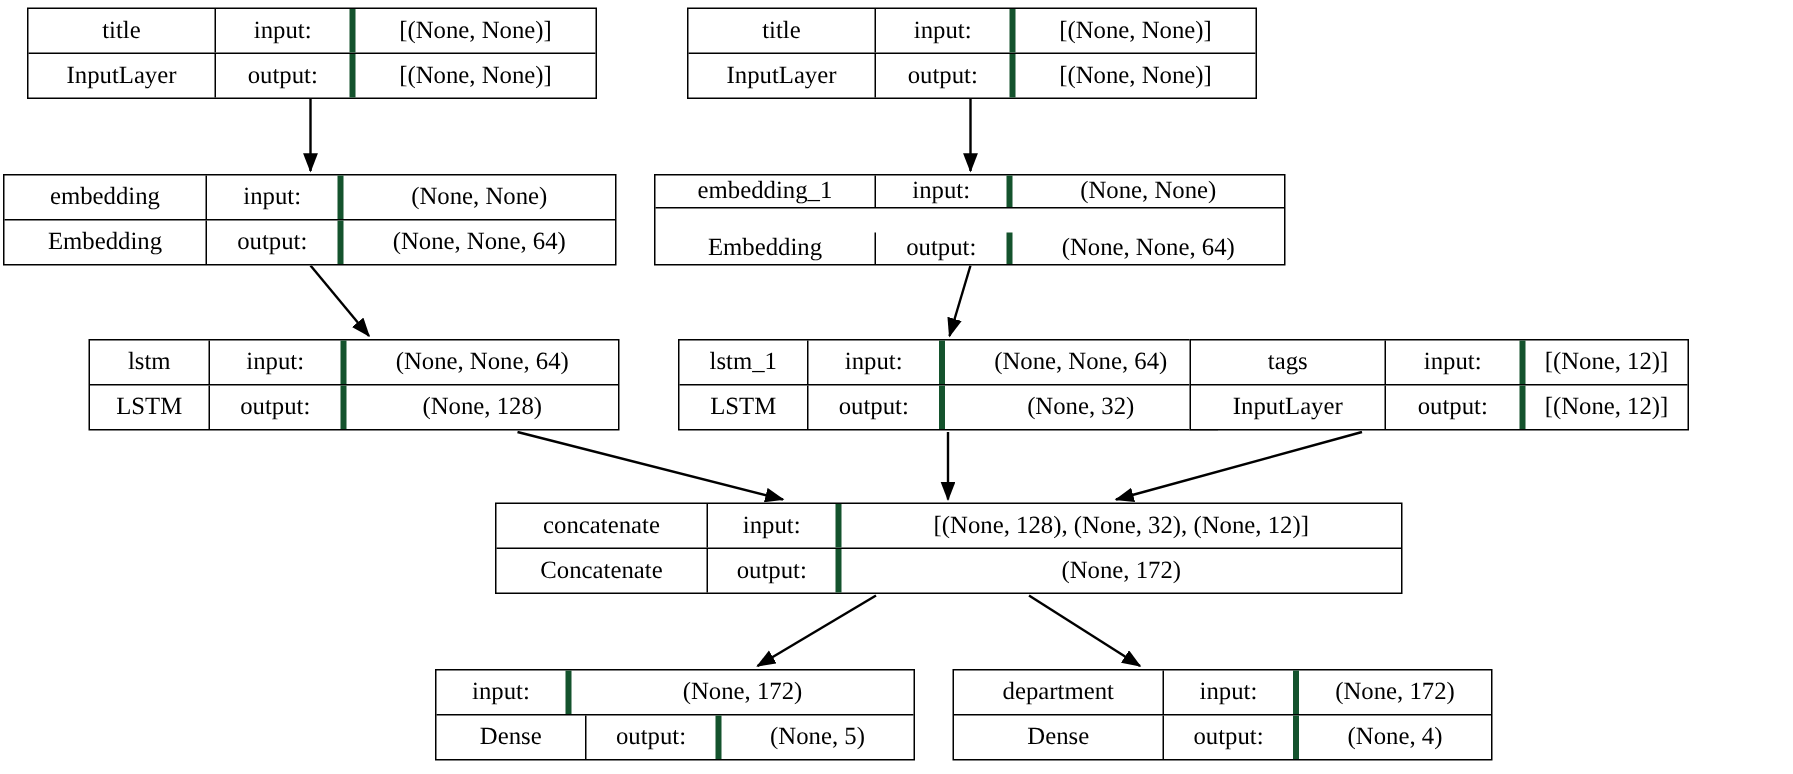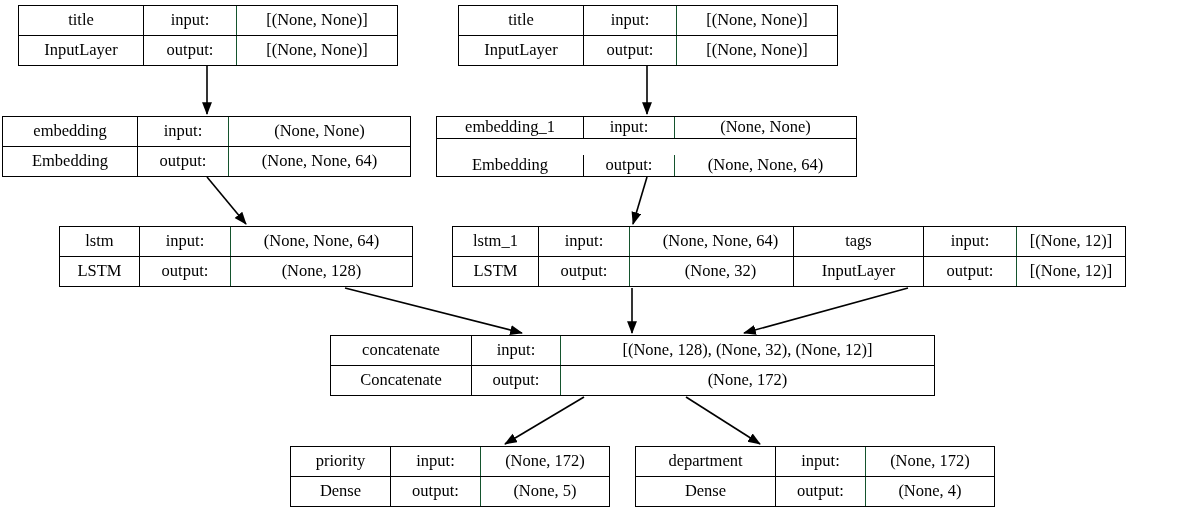--- a/index.html
+++ b/index.html
@@ -41,21 +41,21 @@
     color: #000000;
     line-height: 1;
     white-space: nowrap;
     overflow: hidden;
     padding: 0 4px;
   }
   .cell.c-name {
     border-right: 1px solid #000000;
   }
   .cell.c-io {
-    border-right: 1px solid #14532d;
+    border-right: 4px solid #14532d;
   }
   .cell.c-shape {
     flex: 1 1 auto;
   }
   
   svg.edges {
     position: absolute;
     left: 0;
     top: 0;
     width: 1195px;
@@ -179,21 +179,20 @@
           <div class="cell c-shape">[(None, 128), (None, 32), (None, 12)]</div>
         </div>
         <div class="node-row">
           <div class="cell c-name" style="width: 141px; flex: 0 0 141px;">Concatenate</div>
           <div class="cell c-io" style="width: 89px; flex: 0 0 89px;">output:</div>
           <div class="cell c-shape">(None, 172)</div>
         </div>
       </div>
       <div class="node" style="left: 290px; top: 446px; width: 320px; height: 61px;">
         <div class="node-row top">
-          <div class="cell c-name" style="width: 100px; flex: 0 0 100px;">priority</div>
           <div class="cell c-io" style="width: 90px; flex: 0 0 90px;">input:</div>
           <div class="cell c-shape">(None, 172)</div>
         </div>
         <div class="node-row">
           <div class="cell c-name" style="width: 100px; flex: 0 0 100px;">Dense</div>
           <div class="cell c-io" style="width: 90px; flex: 0 0 90px;">output:</div>
           <div class="cell c-shape">(None, 5)</div>
         </div>
       </div>
       <div class="node" style="left: 635px; top: 446px; width: 360px; height: 61px;">

